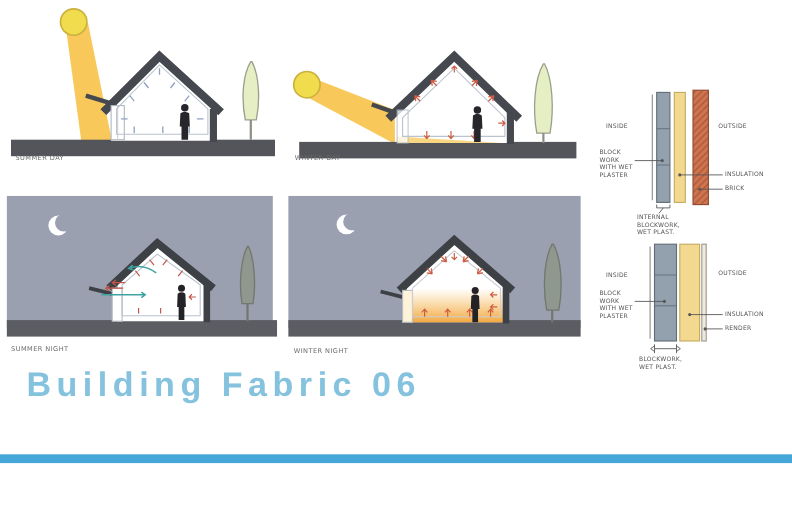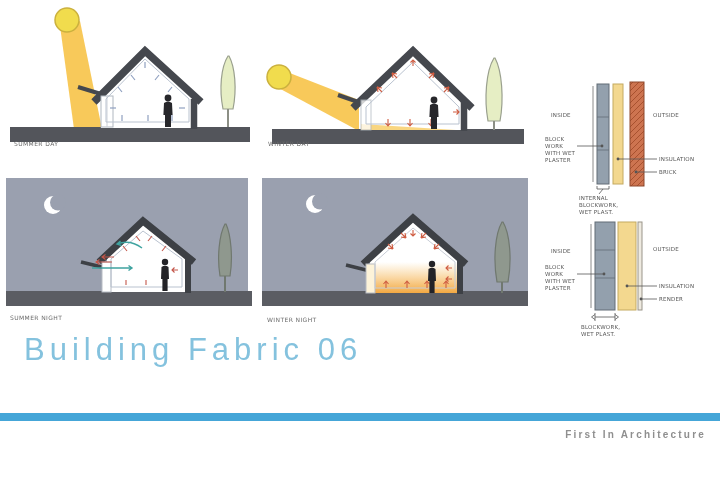--- a/index.html
+++ b/index.html
@@ -9,21 +9,21 @@
     --heat-red:#cf5c41; --vent-teal:#3fa3a0; --moon-white:#ffffff;
     --glow-amber:#f2a438; --block-gray:#93a0ad; --insulation-yellow:#f3d88f;
     --brick-terracotta:#cd7450; --tree-day:#e6eec4; --tree-night:#8f988e;
     --caption-gray:#6a6a6a; --label-gray:#555555; --interior-line:#b9c2cf;
   }
   *{margin:0;padding:0;box-sizing:border-box;}
   body{background:#e8e8e8;font-family:"Liberation Sans",sans-serif;}
   .canvas{position:relative;width:720px;height:478px;background:#ffffff;overflow:hidden;}
   .abs{position:absolute;}
   .caption{position:absolute;font-size:6px;letter-spacing:.4px;color:var(--caption-gray);font-family:"DejaVu Sans",sans-serif;}
-  .title{position:absolute;left:24px;top:331px;color:var(--title-blue);font-size:31px;line-height:38px;letter-spacing:5px;font-weight:400;white-space:nowrap;}
+  .title{position:absolute;left:24px;top:331px;color:var(--title-blue);font-size:31px;line-height:38px;letter-spacing:5px;font-weight:700;white-space:nowrap;}
   .bluebar{position:absolute;left:0;top:413px;width:720px;height:8px;background:var(--bar-blue);}
   .brand{position:absolute;right:14px;top:429px;font-size:10px;letter-spacing:2.2px;color:var(--brand-gray);font-weight:bold;}
   .detail{position:absolute;}
   .detail svg{position:absolute;left:0;top:0;}
   .tinylabel{position:absolute;font-size:5.5px;line-height:7px;letter-spacing:.2px;color:var(--label-gray);font-family:"DejaVu Sans",sans-serif;}
   svg{display:block;}
 </style>
 </head>
 <body>
 
@@ -240,15 +240,14 @@
     <div class="tinylabel" style="left:108px;top:34px">OUTSIDE</div>
     <div class="tinylabel" style="left:114px;top:71px">INSULATION</div>
     <div class="tinylabel" style="left:114px;top:84px">RENDER</div>
     <div class="tinylabel" style="left:36px;top:112px;width:46px">BLOCKWORK, WET PLAST.</div>
   </div>
 
   <div class="title">
     <div>Building Fabric 06</div>
   </div>
   <div class="bluebar"></div>
-  <div class="brand">First In Architecture</div>
 
 </div>
 
 </body></html>

